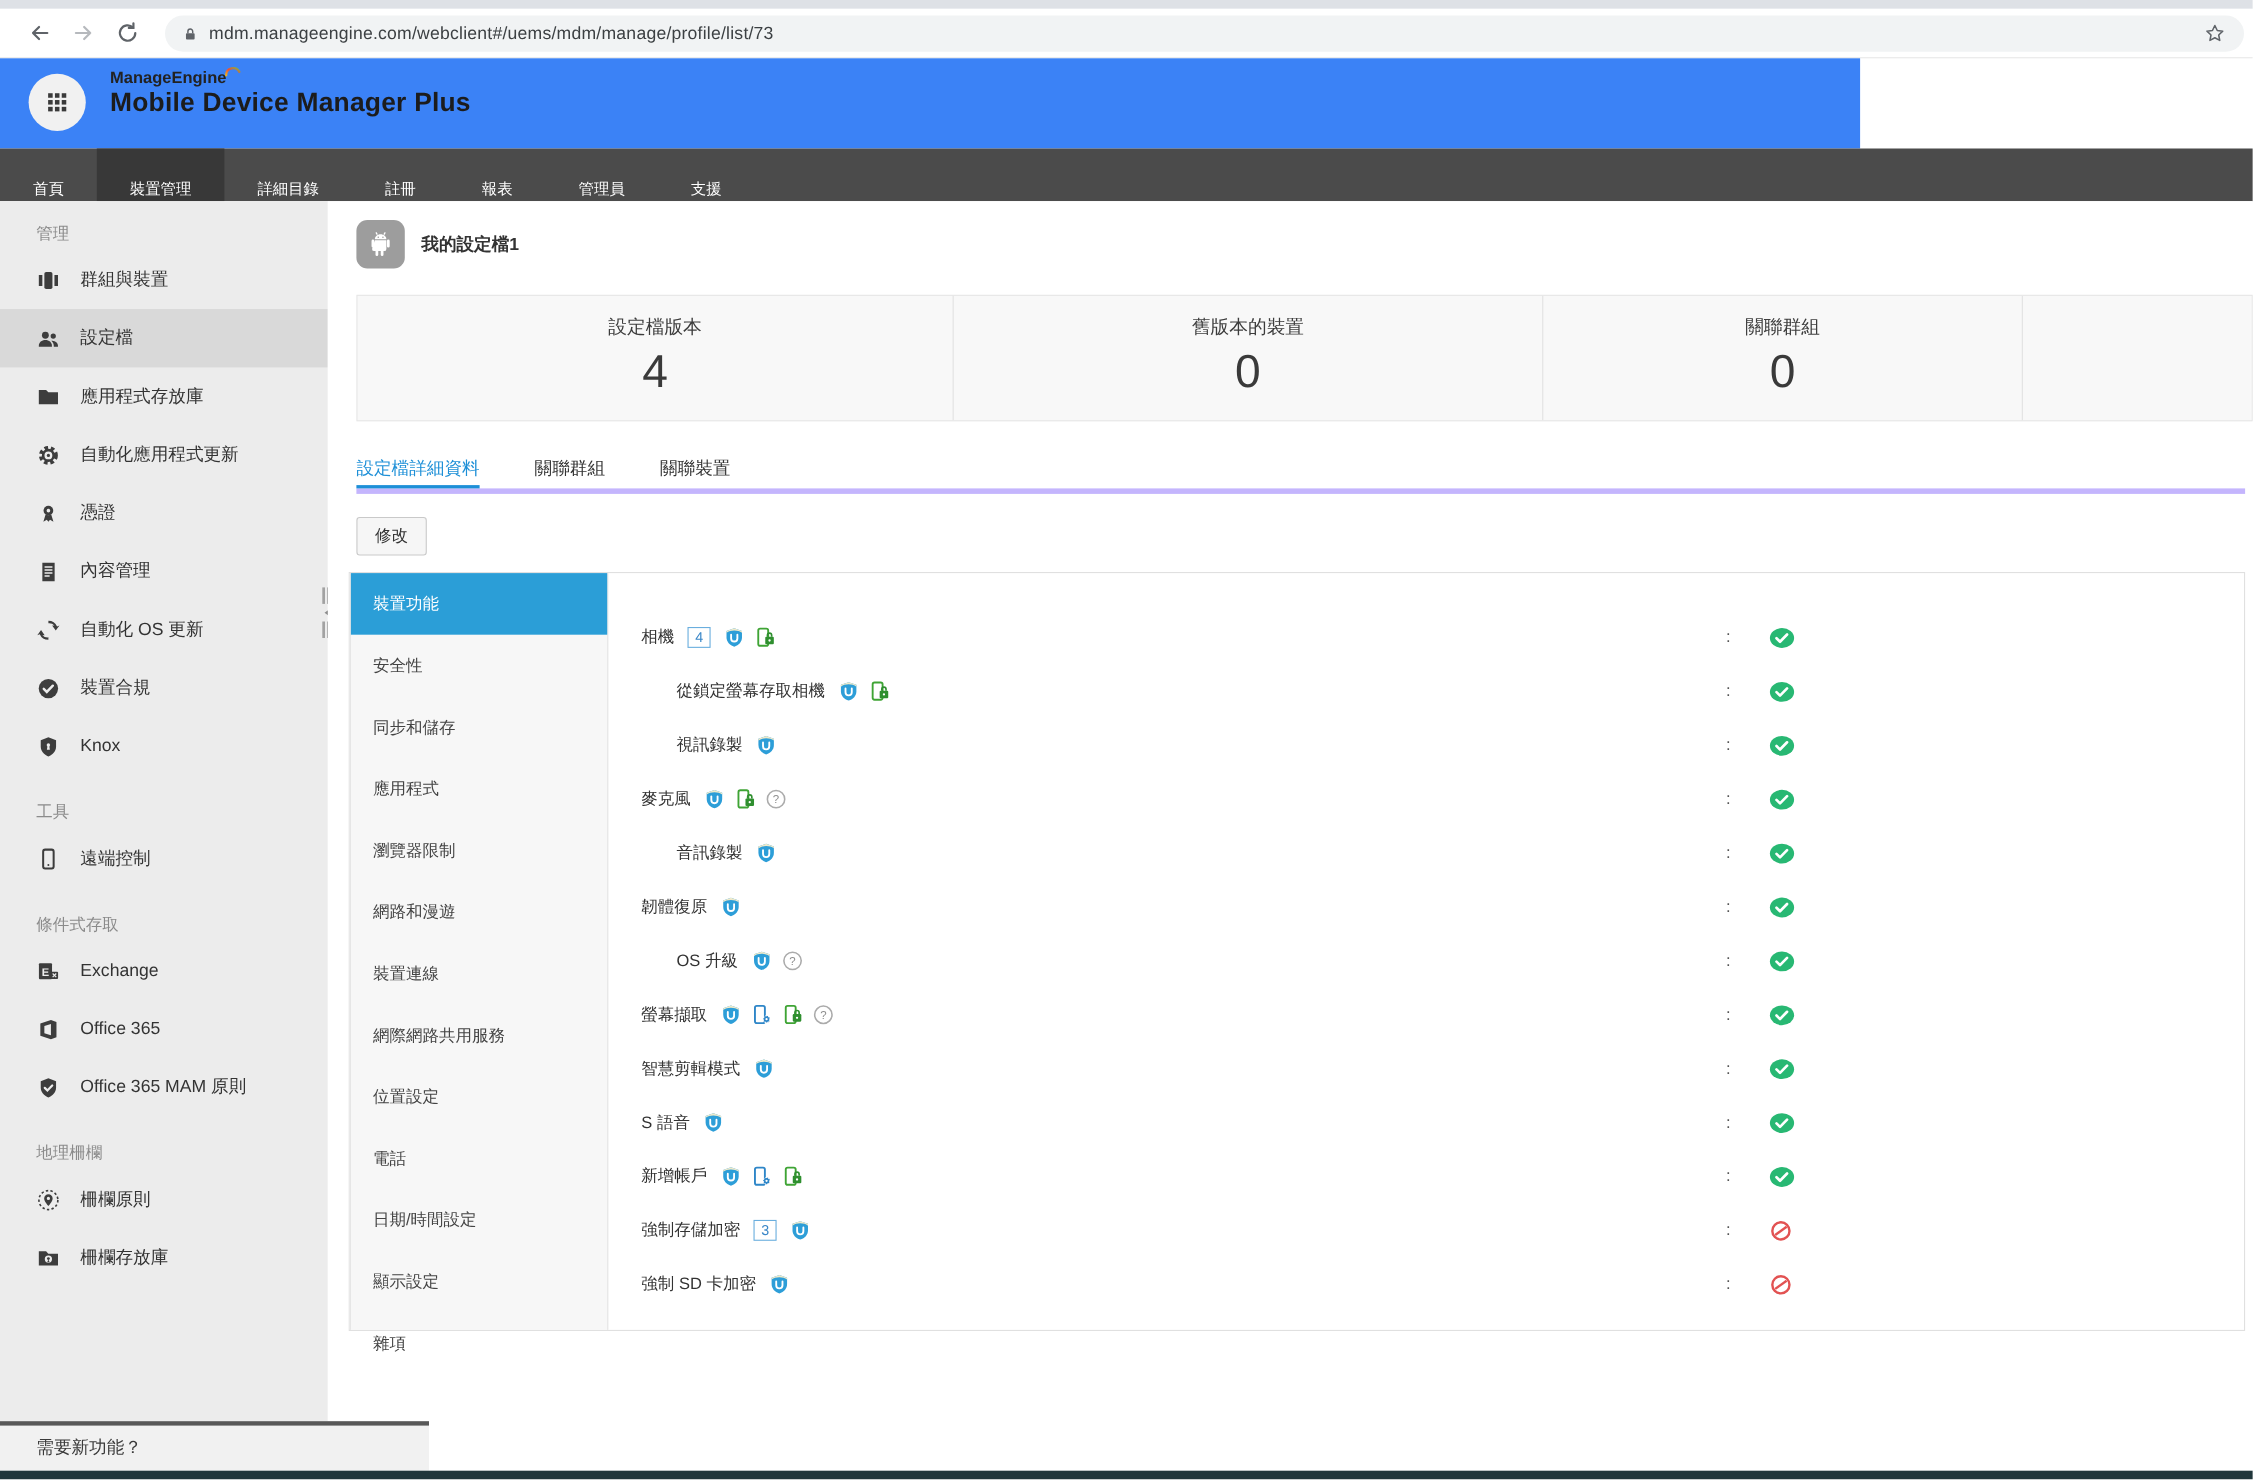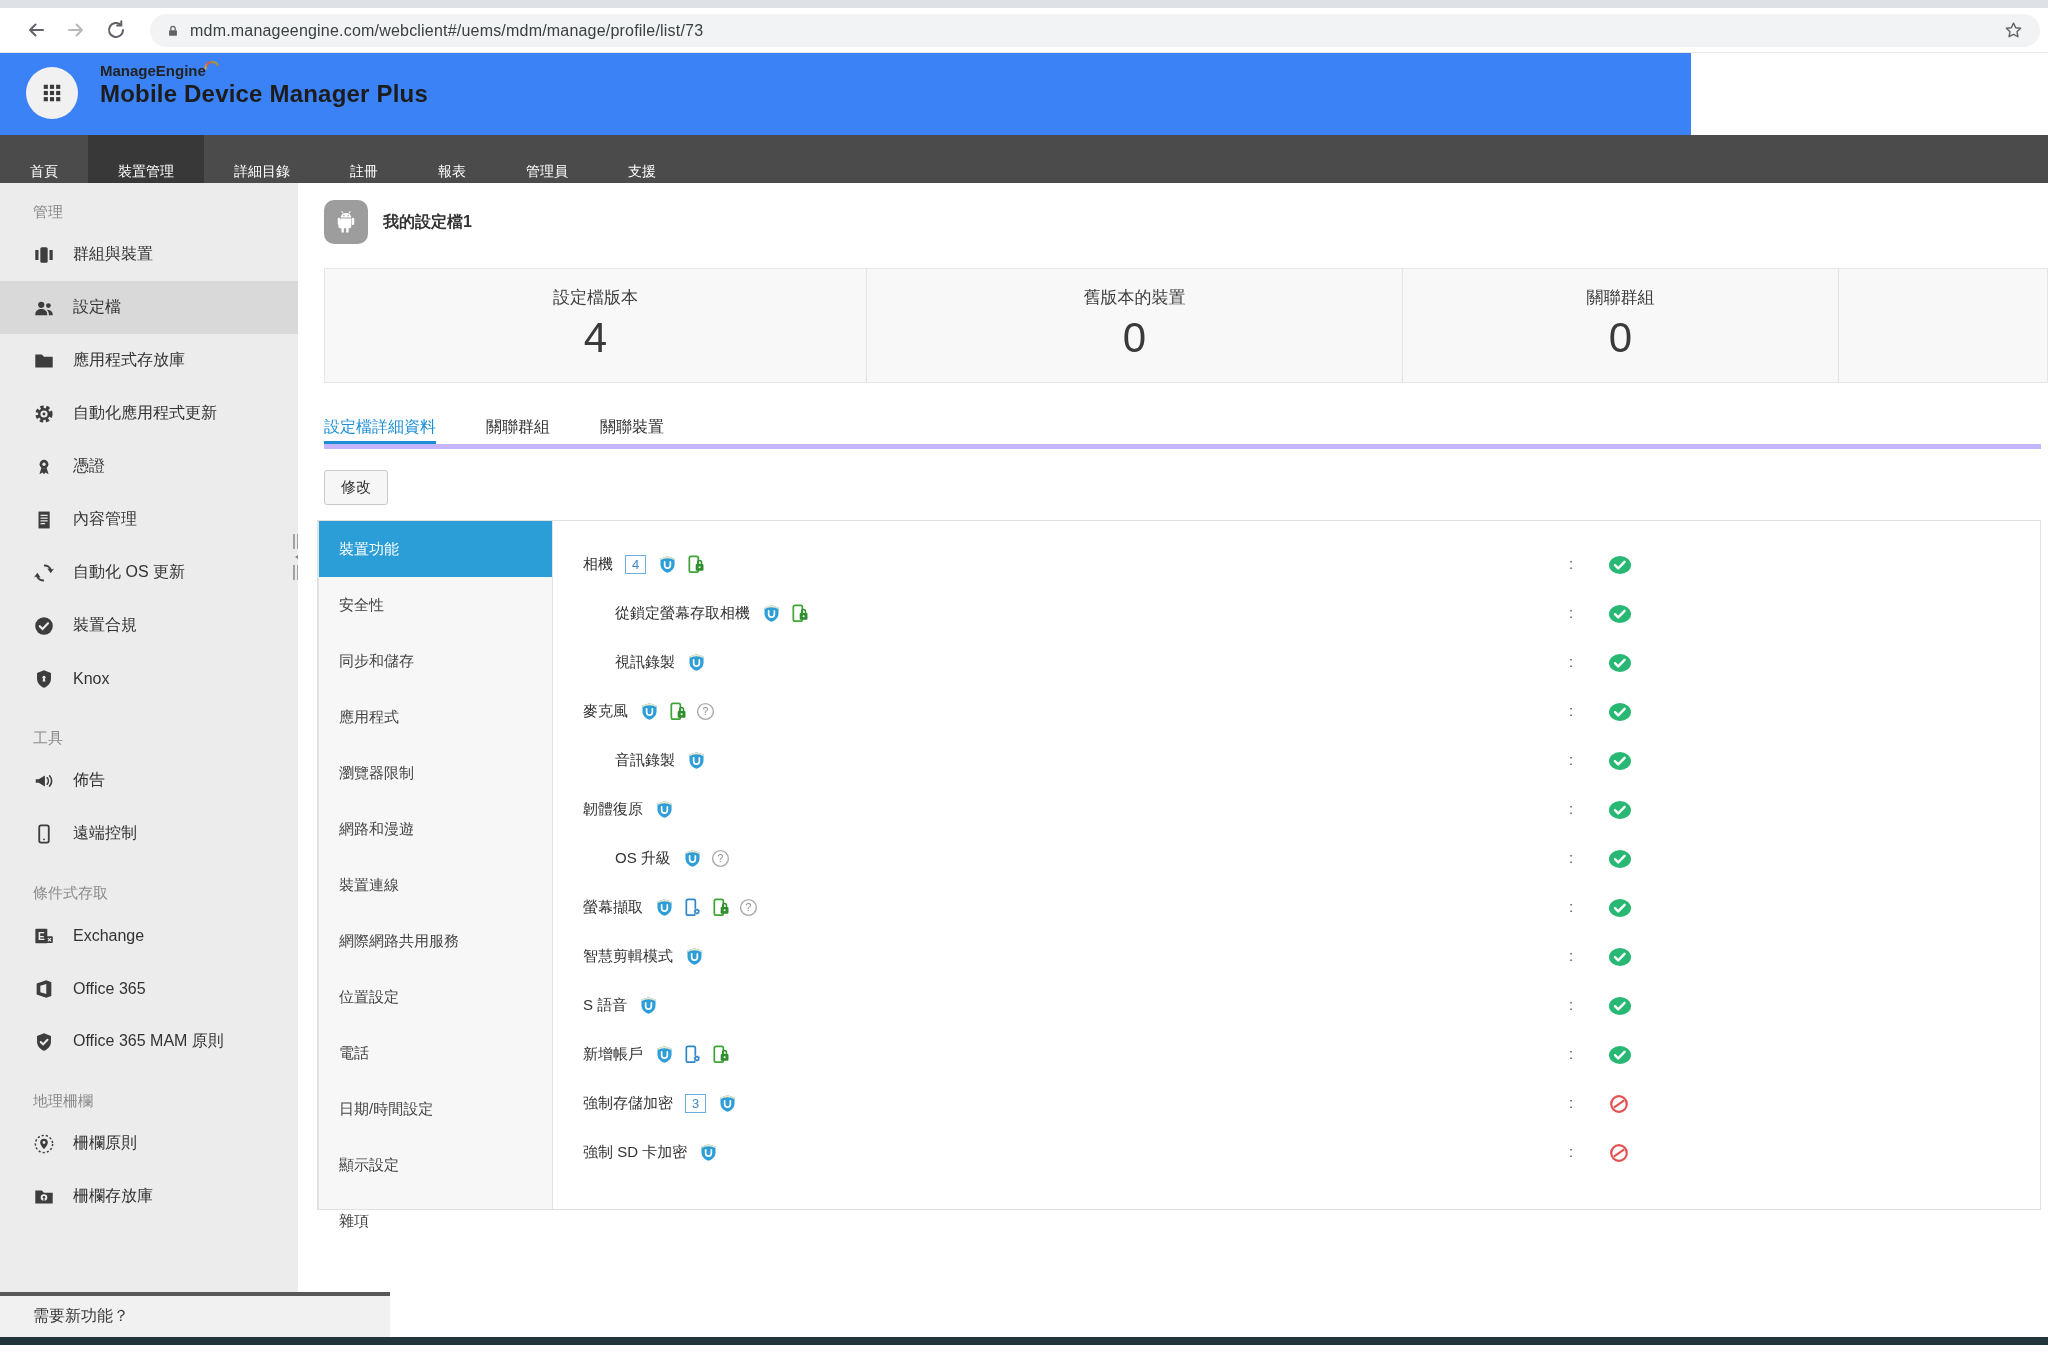--- a/index.html
+++ b/index.html
@@ -75,21 +75,21 @@
 
   .panel { position:absolute; left:19px; top:337px; width:1724px; height:690px; border:1px solid #e0e0e0; display:flex; }
   .col-restrict { width:303px; background:#fff; }
   .restrict-row { height:46px; background:#f6f6f6; border-bottom:1px solid #e2e2e2; display:flex; align-items:center; padding-left:26px; cursor:pointer; }
   .restrict-row .icn { width:22px; height:22px; }
   .restrict-label { margin-left:14px; font-size:16px; color:#333; }
   .col-categories { width:235px; background:#f7f7f7; border-left:1px solid #e4e4e4; border-right:1px solid #e4e4e4; }
   .cat-item { height:56px; display:flex; align-items:center; padding-left:20px; font-size:15px; color:#444; cursor:pointer; }
   .cat-item.active { background:#2b9ed7; color:#fff; }
   .col-details { flex:1; position:relative; padding-top:34px; }
-  .set-row { position:relative; height:49px; display:flex; align-items:flex-start; padding-left:30px; }
+  .set-row { position:relative; height:49px; display:flex; align-items:center; padding-left:30px; }
   .set-row.indent { padding-left:62px; }
   .set-label { font-size:15px; color:#333; white-space:nowrap; }
   .badge { margin-left:12px; border:1px solid #6aaede; color:#3a87c8; background:#fff; font-size:13px; line-height:17px; padding:0 6px; }
   .row-icons { display:flex; align-items:center; margin-left:12px; gap:9px; }
   .row-icons .icn { width:19px; height:19px; }
   .colon { position:absolute; left:1016px; font-size:15px; color:#555; }
   .status { position:absolute; left:1055px; width:24px; height:20px; }
   .status .icn { width:24px; height:20px; }
 </style>
 </head>
@@ -261,29 +261,20 @@
             <path d="M12 2.4l7.6 3v6.2c0 4.6-3.2 8-7.6 10-4.4-2-7.6-5.4-7.6-10V5.4z"></path>
             <circle cx="12" cy="10.2" r="1.7" fill="#ececec"></circle>
             <path d="M11.1 11.2h1.8l.6 3.6h-3z" fill="#ececec"></path>
           </svg>
         </span>
         <span class="side-label">Knox</span>
       </div>
       <div class="side-title">工具</div>
       <div class="side-item">
         <span class="icn ">
-          <svg viewBox="0 0 24 24" fill="currentColor">
-            <path d="M3 10.2v3.6h3.2L13 18V6l-6.8 4.2z"></path>
-            <path d="M15.5 8.5c1.6 1.9 1.6 5.1 0 7M18.2 6.5c2.8 3 2.8 8 0 11" fill="none" stroke="currentColor" stroke-width="1.8" stroke-linecap="round"></path>
-          </svg>
-        </span>
-        <span class="side-label">佈告</span>
-      </div>
-      <div class="side-item">
-        <span class="icn ">
           <svg viewBox="0 0 24 24" fill="none" stroke="currentColor" stroke-width="2">
             <rect x="6.8" y="2.6" width="10.4" height="18.8" rx="2"></rect>
             <circle cx="12" cy="17.8" r="1" fill="currentColor" stroke="none"></circle>
           </svg>
         </span>
         <span class="side-label">遠端控制</span>
       </div>
       <div class="side-title">條件式存取</div>
       <div class="side-item">
         <span class="icn ">

